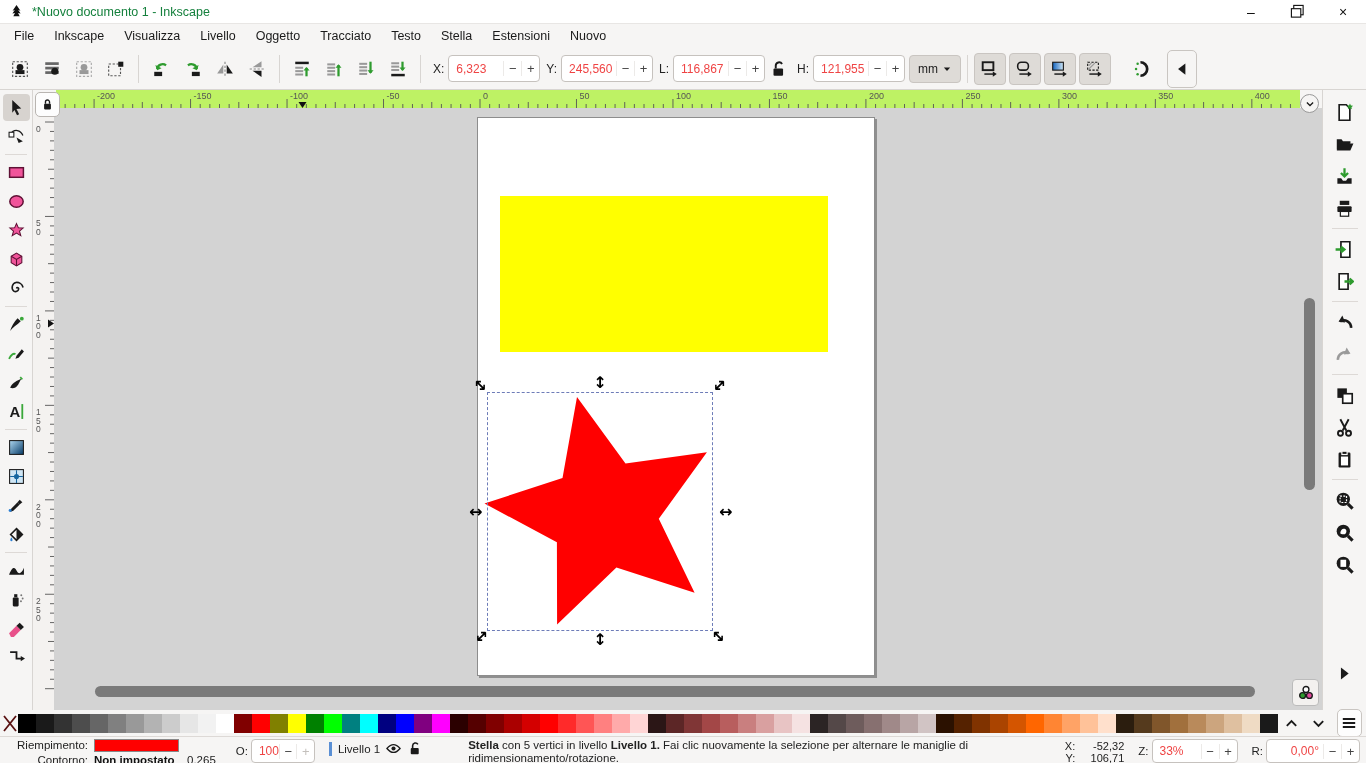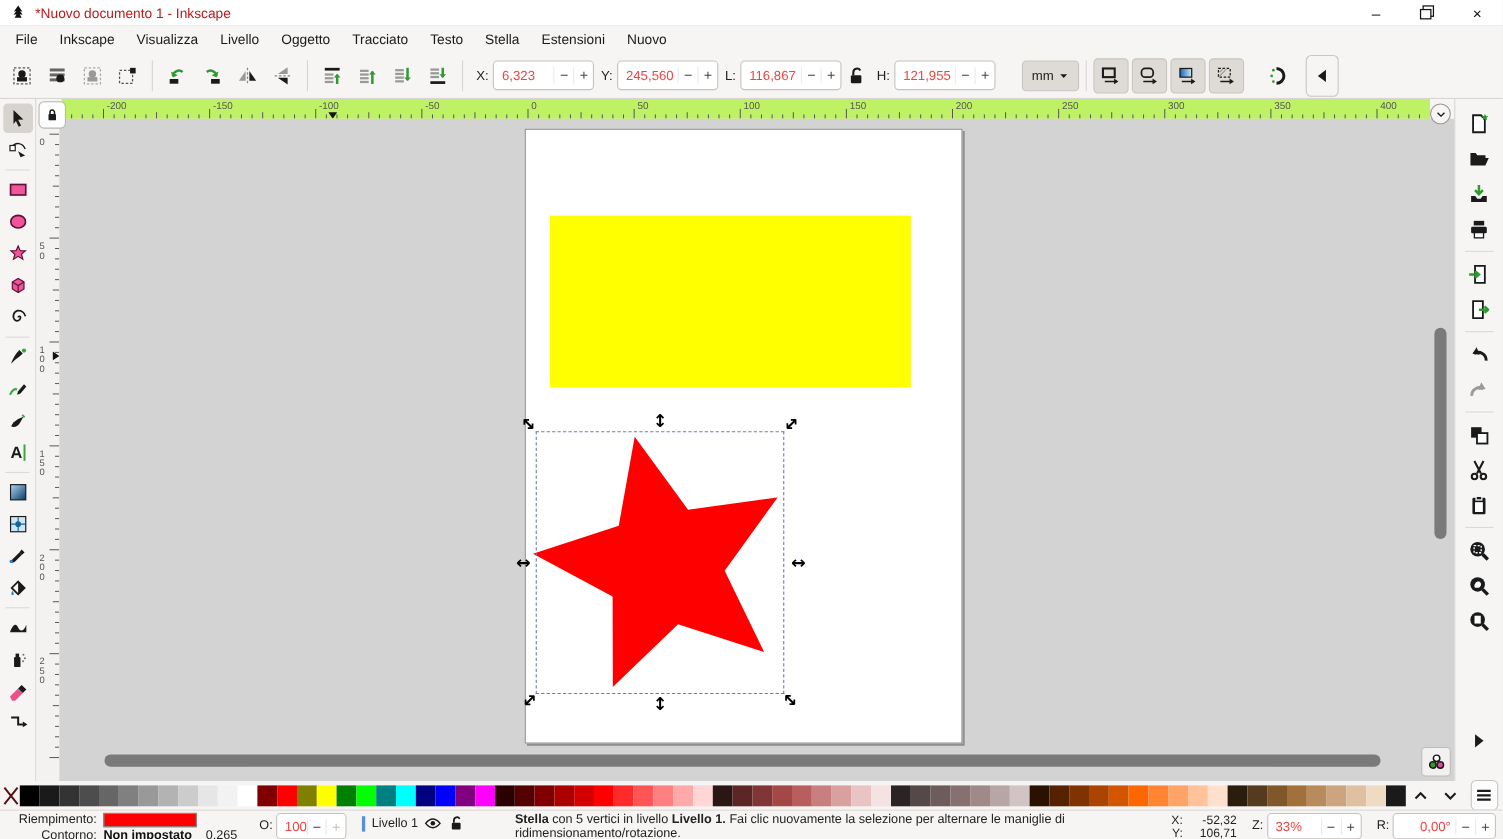--- a/index.html
+++ b/index.html
@@ -3,42 +3,42 @@
 <meta charset="utf-8">
 <style>
   html,body{margin:0;padding:0;width:1366px;height:763px;overflow:hidden;
     font-family:"Liberation Sans",sans-serif;background:#f6f5f4;-webkit-font-smoothing:antialiased;}
   .icon{display:inline-block;width:18px;height:18px}
   .icon svg{display:block;width:100%;height:100%}
   
   #titlebar{position:absolute;left:0;top:0;width:1366px;height:24px;background:#ffffff;
     display:flex;align-items:center;border-bottom:1px solid #e8e6e4;box-sizing:border-box;}
   #titlebar .icon{width:15px;height:15px;margin:0 8px 0 9px}
-  #title-text{font-size:12.5px;color:#b91c1c}
+  #title-text{font-size:12.5px;color:#15803d}
   #win-controls{margin-left:auto;display:flex;align-items:center;height:100%}
   .win-btn{width:46px;height:100%;display:flex;align-items:center;justify-content:center;
     font-size:14px;color:#111;cursor:default}
   .win-btn .icon{width:11px;height:11px;margin:0}
   
   #menubar{position:absolute;left:0;top:24px;width:1366px;height:24px;background:#f6f5f4;
     display:flex;align-items:center;padding-left:4px;box-sizing:border-box;}
   .menu-item{font-size:12.5px;color:#1a1a1a;padding:3px 10px;border-radius:3px}
   
   #tool-options{position:absolute;left:0;top:48px;width:1366px;height:42px;background:#f6f5f4;
     border-bottom:1px solid #d8d5d2;box-sizing:border-box;display:flex;align-items:center;padding:0 4px;}
   .tbtn{width:32px;height:32px;border-radius:4px;display:flex;align-items:center;justify-content:center;flex:0 0 auto}
   .tbtn.toggled{background:#dedbd7;border:1px solid #c9c5c1;box-sizing:border-box}
   .sep{width:1px;height:28px;background:#d8d5d2;margin:0 6px;flex:0 0 auto}
   .flabel{font-size:12px;color:#222;margin:0 4px 0 6px;flex:0 0 auto}
   .spin{height:27px;background:#fff;border:1px solid #c6c2be;border-radius:4px;display:flex;
     align-items:center;box-sizing:border-box;flex:0 0 auto}
   .spin .val{font-size:12px;color:#ef4444;padding-left:7px;flex:1}
   .spin .sbtn{width:17px;text-align:center;font-size:13px;color:#444;border-left:1px solid #eceae8}
   .spin .sbtn.dim{color:#c4c0bc}
-  #unit-box{height:28px;margin-left:24px;background:#dedbd7;border:1px solid #c9c5c1;border-radius:4px;
+  #unit-box{height:28px;margin-left:4px;background:#dedbd7;border:1px solid #c9c5c1;border-radius:4px;
     display:flex;align-items:center;padding:0 8px;gap:4px;box-sizing:border-box;flex:0 0 auto}
   #unit-box .uval{font-size:12px;color:#222}
   #unit-box .icon{width:10px;height:10px}
   #collapse-btn{width:28px;height:36px;border:1px solid #c9c5c1;border-radius:5px;background:#f6f5f4;
     display:flex;align-items:center;justify-content:center;margin-left:10px;flex:0 0 auto}
   
   #toolbox{position:absolute;left:0;top:90px;width:33px;height:620px;background:#f6f5f4;
     border-right:1px solid #d8d5d2;box-sizing:border-box;display:flex;flex-direction:column;
     align-items:center;padding-top:3px;}
   .tool-btn{width:27px;height:27px;margin:1px 0;border-radius:4px;display:flex;align-items:center;justify-content:center}

